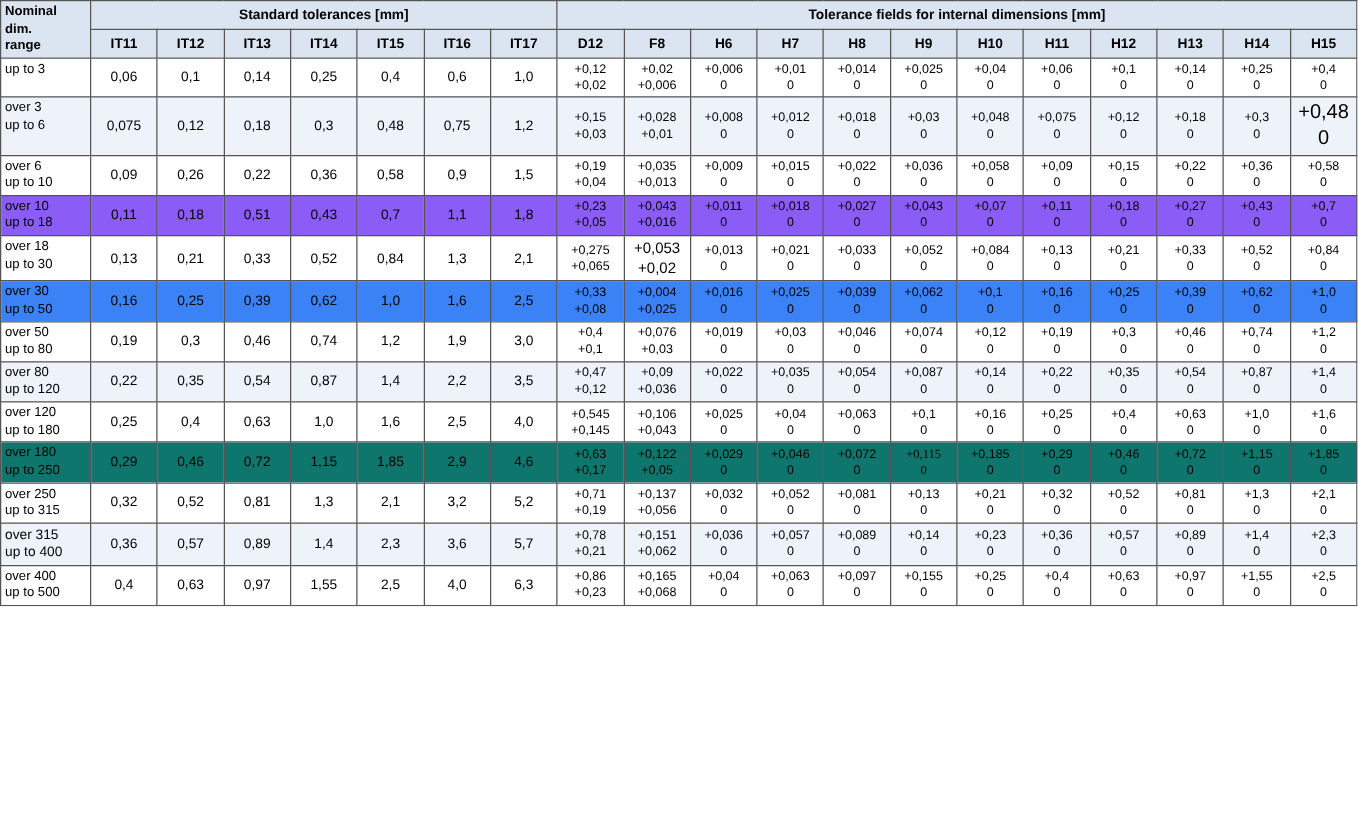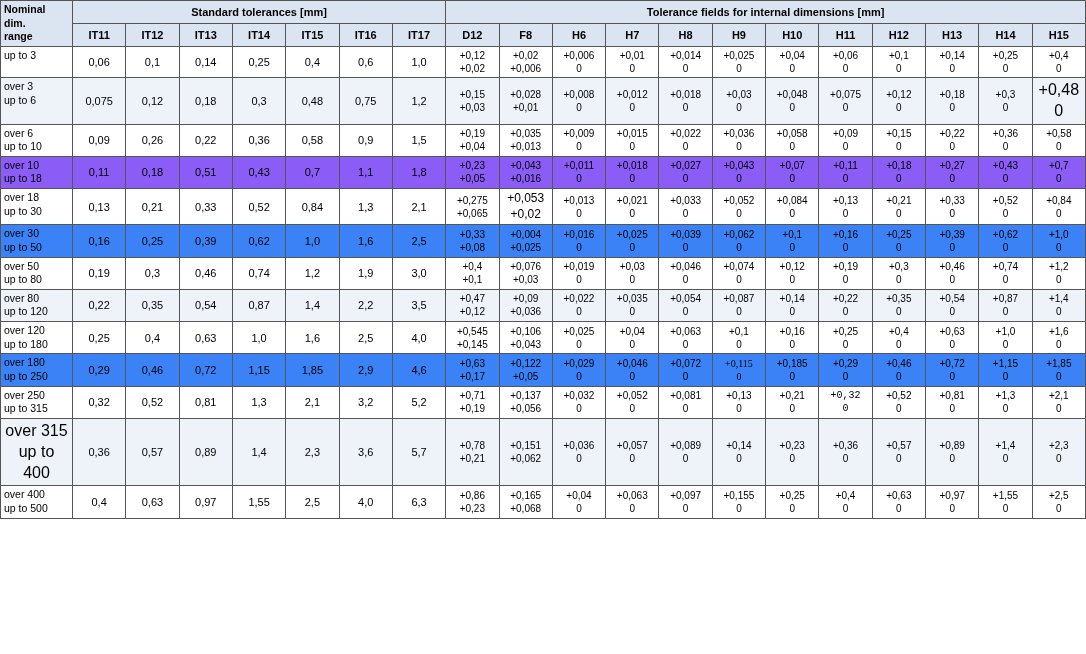--- a/index.html
+++ b/index.html
@@ -271,21 +271,21 @@
         <td class="tol-col" style="font-size: 10px;">+0,04<br>0</td>
         <td class="tol-col" style="font-size: 10px;">+0,063<br>0</td>
         <td class="tol-col" style="font-size: 10px;">+0,1<br>0</td>
         <td class="tol-col" style="font-size: 10px;">+0,16<br>0</td>
         <td class="tol-col" style="font-size: 10px;">+0,25<br>0</td>
         <td class="tol-col" style="font-size: 10px;">+0,4<br>0</td>
         <td class="tol-col" style="font-size: 10px;">+0,63<br>0</td>
         <td class="tol-col" style="font-size: 10px;">+1,0<br>0</td>
         <td class="tol-col" style="font-size: 10px;">+1,6<br>0</td>
       </tr>
-      <tr style="background: #3b82f6;">
+      <tr style="background: #0f766e;">
         <td class="dim-range row-span-dim" style="text-align: left; font-size: 10.5px;">over 180<br>up to 250</td>
         <td class="it-col">0,29</td>
         <td class="it-col">0,46</td>
         <td class="it-col">0,72</td>
         <td class="it-col">1,15</td>
         <td class="it-col">1,85</td>
         <td class="it-col">2,9</td>
         <td class="it-col">4,6</td>
         <td class="tol-col" style="font-size: 10px;">+0,63<br>+0,17</td>
         <td class="tol-col" style="font-size: 10px;">+0,122<br>+0,05</td>
@@ -309,28 +309,28 @@
         <td class="it-col">2,1</td>
         <td class="it-col">3,2</td>
         <td class="it-col">5,2</td>
         <td class="tol-col" style="font-size: 10px;">+0,71<br>+0,19</td>
         <td class="tol-col" style="font-size: 10px;">+0,137<br>+0,056</td>
         <td class="tol-col" style="font-size: 10px;">+0,032<br>0</td>
         <td class="tol-col" style="font-size: 10px;">+0,052<br>0</td>
         <td class="tol-col" style="font-size: 10px;">+0,081<br>0</td>
         <td class="tol-col" style="font-size: 10px;">+0,13<br>0</td>
         <td class="tol-col" style="font-size: 10px;">+0,21<br>0</td>
-        <td class="tol-col" style="font-size: 10px; font-family: Liberation Mono, monospace;">+0,32<br>0</td>
+        <td class="tol-col" style="font-size: 10px;">+0,32<br>0</td>
         <td class="tol-col" style="font-size: 10px;">+0,52<br>0</td>
         <td class="tol-col" style="font-size: 10px;">+0,81<br>0</td>
         <td class="tol-col" style="font-size: 10px;">+1,3<br>0</td>
         <td class="tol-col" style="font-size: 10px; text-align: center;">+2,1<br>0</td>
       </tr>
       <tr style="background: rgb(238, 243, 250);">
-        <td class="dim-range row-span-dim" style="text-align: center; font-size: 16px;">over 315<br>up to 400</td>
+        <td class="dim-range row-span-dim" style="text-align: left; font-size: 11px;">over 315<br>up to 400</td>
         <td class="it-col">0,36</td>
         <td class="it-col">0,57</td>
         <td class="it-col">0,89</td>
         <td class="it-col">1,4</td>
         <td class="it-col">2,3</td>
         <td class="it-col">3,6</td>
         <td class="it-col">5,7</td>
         <td class="tol-col" style="font-size: 10px;">+0,78<br>+0,21</td>
         <td class="tol-col" style="font-size: 10px;">+0,151<br>+0,062</td>
         <td class="tol-col" style="font-size: 10px;">+0,036<br>0</td>

